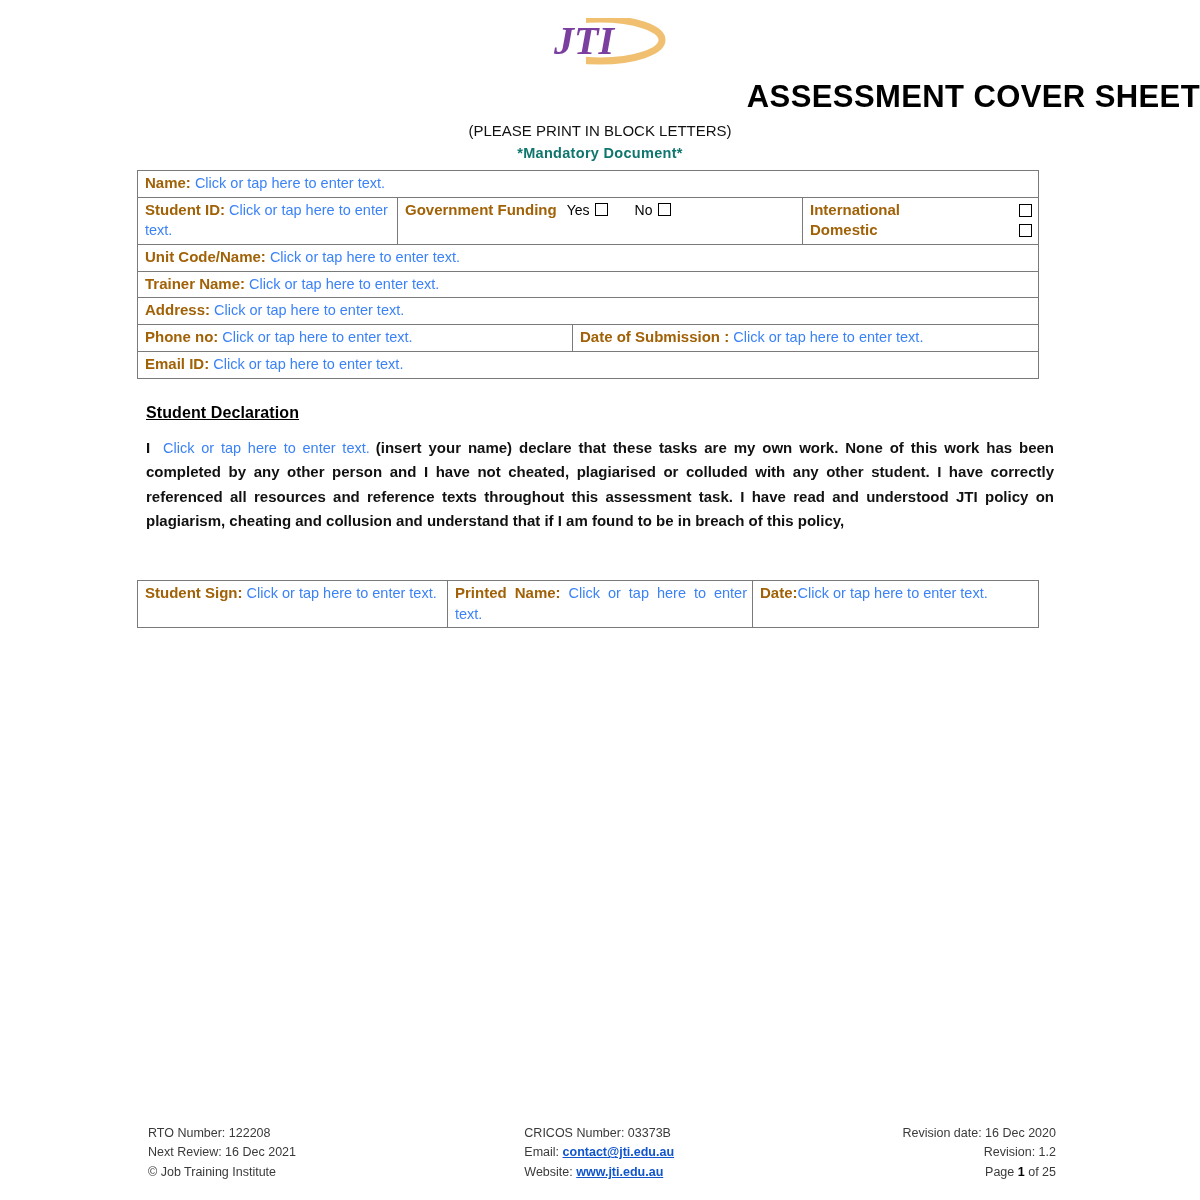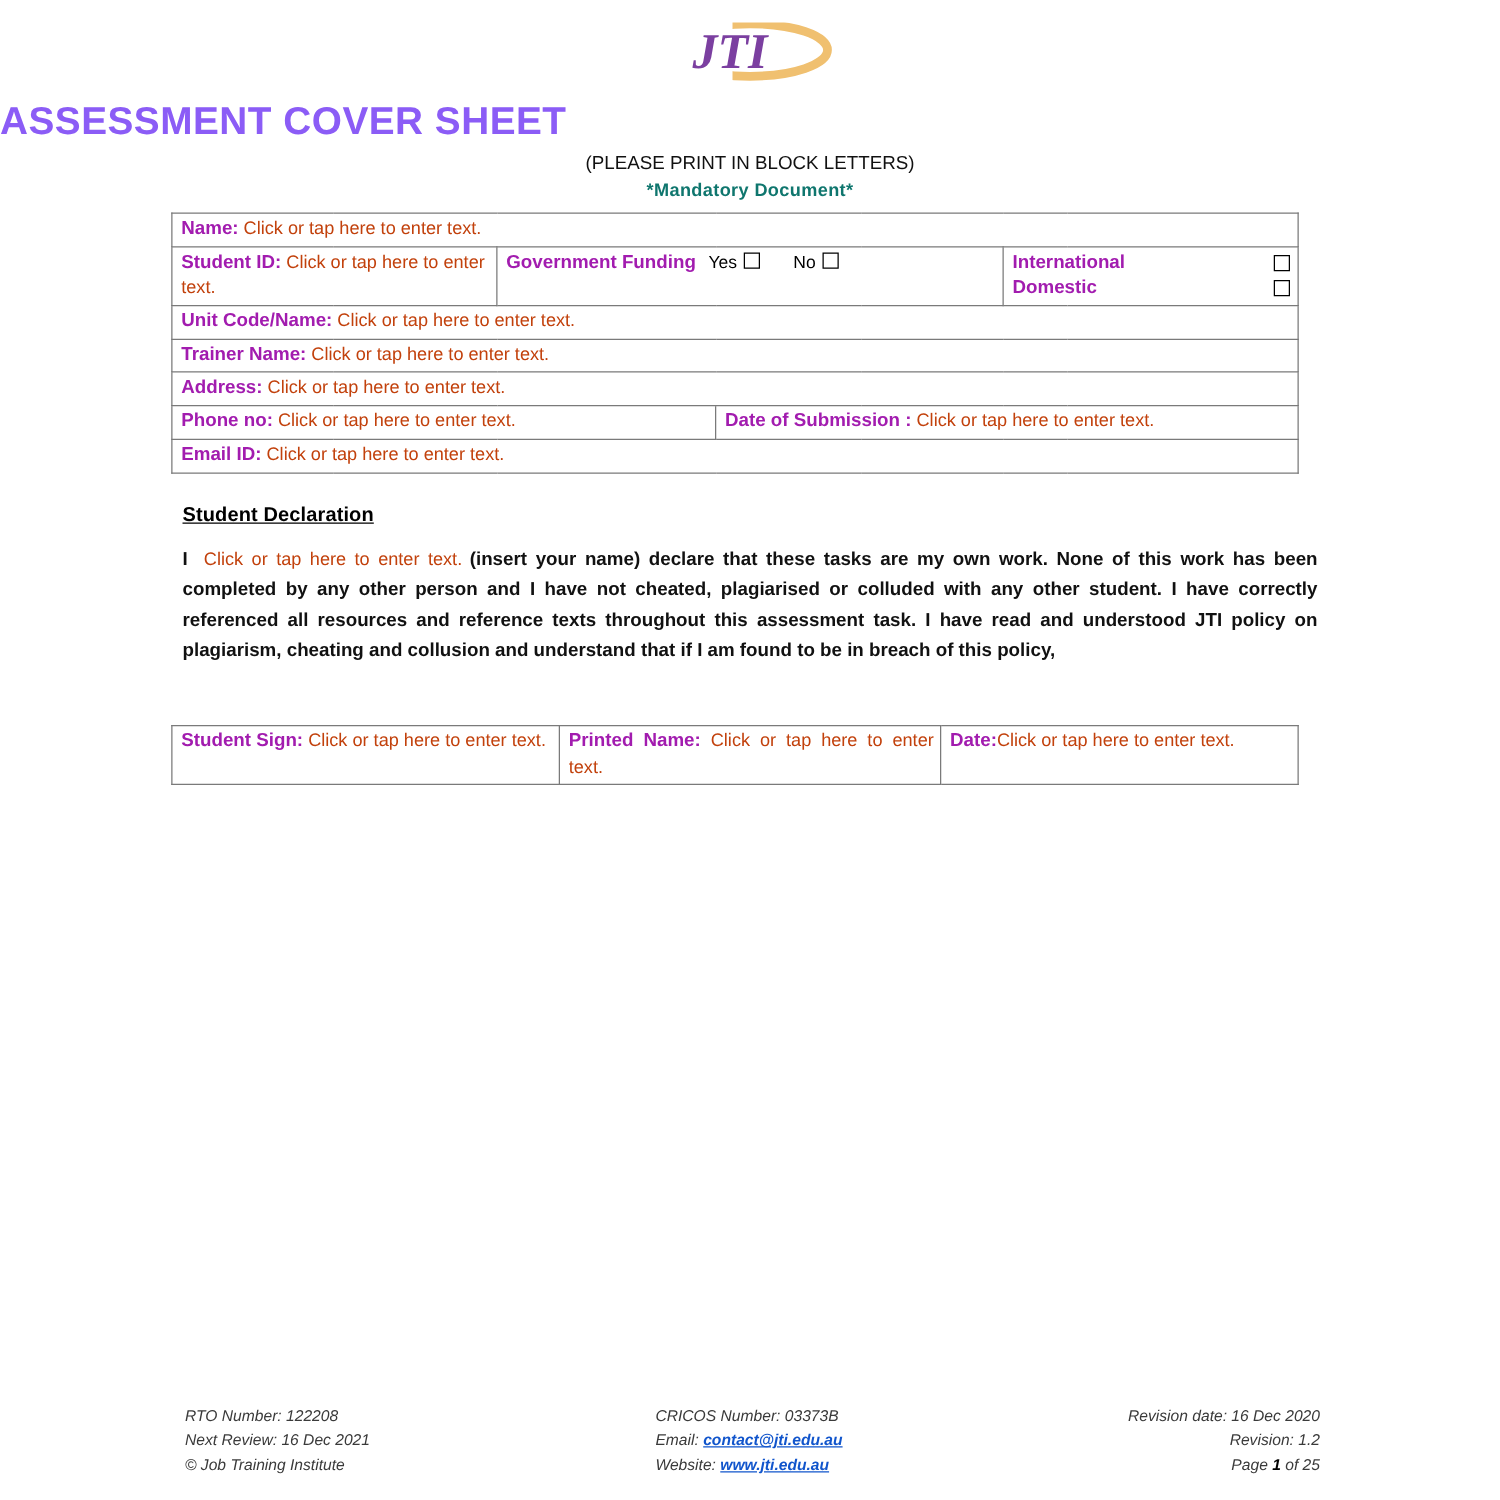--- a/index.html
+++ b/index.html
@@ -59,26 +59,26 @@
     font-size: 6.2px;
     font-weight: bold;
     color: #3b3b3b;
     margin-top: 2px;
     letter-spacing: 0.2px;
     white-space: nowrap;
   }
 
   
   .doc-title {
-    text-align: left;
+    text-align: right;
     font-size: 31px;
     font-weight: bold;
     letter-spacing: 0.4px;
     margin-top: 12px;
-    color: #8b5cf6;
+    color: #000000;
   }
   .doc-subtitle {
     text-align: center;
     font-size: 15px;
     margin-top: 7px;
     color: #111;
   }
   .doc-mandatory {
     text-align: center;
     font-size: 14.5px;
@@ -101,25 +101,25 @@
   }
   table.form td {
     border: 1px solid #7a7a7a;
     padding: 2px 5px 3px 7px;
     vertical-align: top;
     font-size: 14.5px;
     line-height: 1.38;
   }
   .lbl {
     font-weight: bold;
-    color: #a21caf;
+    color: #a16207;
     font-size: 15px;
   }
   .ph {
-    color: #c2410c;
+    color: #3b82f6;
     font-size: 14.5px;
   }
   .cb {
     display: inline-block;
     width: 11px;
     height: 11px;
     border: 1.3px solid #000;
     vertical-align: -1px;
     margin: 0 1px;
     background: #fff;
@@ -153,21 +153,20 @@
   .footer {
     position: absolute;
     left: 148px;
     top: 1124px;
     width: 908px;
     display: flex;
     justify-content: space-between;
     font-size: 12.5px;
     line-height: 1.55;
     color: #3a3a3a;
-    font-style: italic;
   }
   .footer .col-left  { text-align: left; }
   .footer .col-mid   { text-align: left; }
   .footer .col-right { text-align: right; }
   .link {
     color: #1155cc;
     text-decoration: underline;
     font-weight: bold;
     margin-top: 40px;
   }

